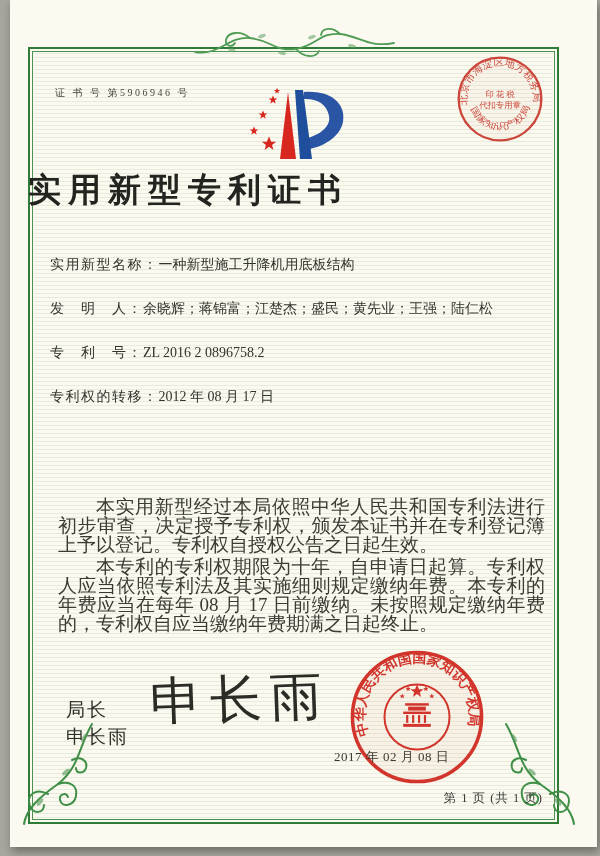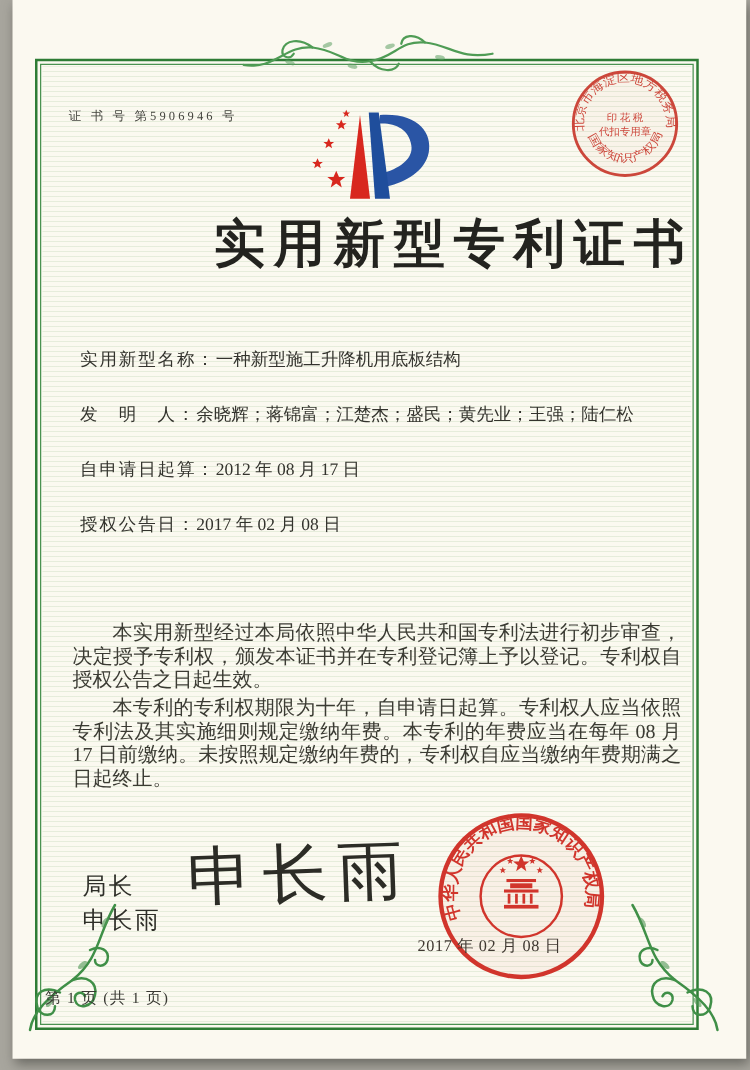--- a/index.html
+++ b/index.html
@@ -23,45 +23,45 @@
   .frame::after{
     content:"";position:absolute;inset:4px;pointer-events:none;
     background:repeating-linear-gradient(180deg, rgba(125,175,115,.17) 0 1px, rgba(0,0,0,0) 1px 4px);
   }
   .cert-no{
     position:absolute;left:55px;top:86px;
     font-size:10px;letter-spacing:2.5px;color:#45453f;
   }
   .logo{position:absolute;left:242px;top:86px;width:112px;height:80px;}
   .title{
-    position:absolute;left:28px;top:168px;width:527px;text-align:right;
-    font-size:41px;font-weight:bold;letter-spacing:7px;color:#23231f;
-  }
-  .fields{position:absolute;left:64px;top:254px;width:488px;margin-top:24px;}
+    position:absolute;left:28px;top:168px;width:527px;text-align:left;
+    font-size:33px;font-weight:bold;letter-spacing:7px;color:#23231f;
+  }
+  .fields{position:absolute;left:50px;top:254px;width:488px;}
   .field{height:21px;line-height:21px;margin-bottom:23px;font-size:14px;color:#33332d;white-space:nowrap;}
   .field .lbl{letter-spacing:1.5px;}
   .paras{
     position:absolute;left:58px;top:497px;width:487px;
-    font-size:16px;line-height:19px;text-align:justify;color:#3b3b33;
+    font-size:19px;line-height:19px;text-align:justify;color:#3b3b33;
   }
   .paras p{margin:0 0 3px 0;text-indent:2em;}
   .director{position:absolute;left:66px;top:696px;font-size:19px;line-height:27px;color:#2e2e28;letter-spacing:2px;}
   .signature{
     position:absolute;left:150px;top:664px;width:220px;
     font-size:52px;letter-spacing:8px;color:#2c2c26;
     transform:rotate(-2deg);font-family:"DejaVu Serif","Liberation Serif",serif;
   }
   .stamp-tax{position:absolute;left:456px;top:55px;width:88px;height:88px;opacity:.93;}
   .stamp-office{position:absolute;left:348px;top:648px;width:138px;height:138px;opacity:.95;}
   .stamp-date{
     position:absolute;left:334px;top:748px;width:170px;z-index:6;
     font-size:13px;letter-spacing:.5px;color:#3f3831;
   }
   .footer{
-    position:absolute;left:36px;top:790px;width:527px;text-align:left;
+    position:absolute;left:16px;top:790px;width:527px;text-align:right;
     font-size:12.5px;letter-spacing:1px;color:#3a3a34;
   }
   .orn-top{position:absolute;left:192px;top:22px;width:205px;height:42px;}
   .orn-bl{position:absolute;left:14px;top:722px;width:86px;height:104px;}
   .orn-br{position:absolute;left:498px;top:722px;width:86px;height:104px;transform:scaleX(-1);}
   svg{display:block;overflow:visible;}
 </style>
 </head>
 <body>
 
@@ -133,24 +133,24 @@
 <div class="title">实用新型专利证书</div>
 
 <div class="fields">
   <div class="field">
     <span class="lbl">实用新型名称：</span><span>一种新型施工升降机用底板结构</span>
   </div>
   <div class="field">
     <span class="lbl">发　明　人：</span><span>余晓辉；蒋锦富；江楚杰；盛民；黄先业；王强；陆仁松</span>
   </div>
   <div class="field">
-    <span class="lbl">自申请日起算：</span><span>2012 年 08 月 17 日</span>
-  </div>
-  <div class="field">
-    <span class="lbl">授权公告日：</span><span>2017 年 02 月 08 日</span>
+    <span class="lbl">专　利　号：</span><span>ZL 2016 2 0896758.2</span>
+  </div>
+  <div class="field">
+    <span class="lbl">专利权的转移：</span><span>2012 年 08 月 17 日</span>
   </div>
 </div>
 
 <div class="paras">
   <p>本实用新型经过本局依照中华人民共和国专利法进行初步审查，决定授予专利权，颁发本证书并在专利登记簿上予以登记。专利权自授权公告之日起生效。</p>
   <p>本专利的专利权期限为十年，自申请日起算。专利权人应当依照专利法及其实施细则规定缴纳年费。本专利的年费应当在每年 08 月 17 日前缴纳。未按照规定缴纳年费的，专利权自应当缴纳年费期满之日起终止。</p>
 </div>
 
 <div class="director">
   <div>局长</div>

